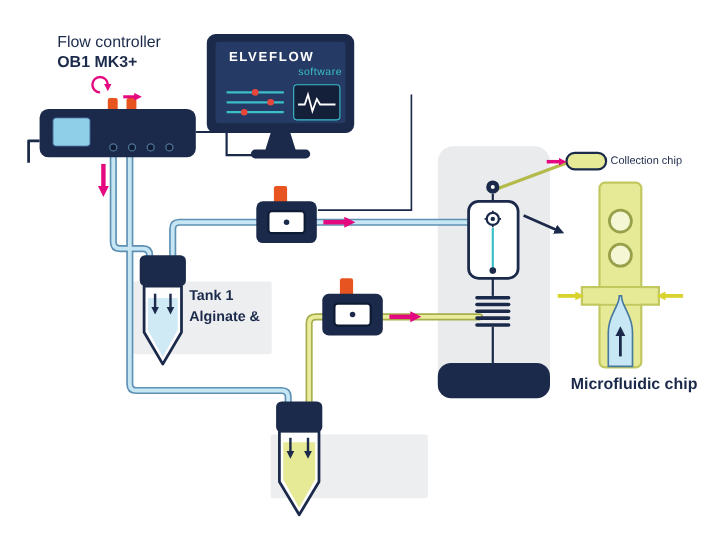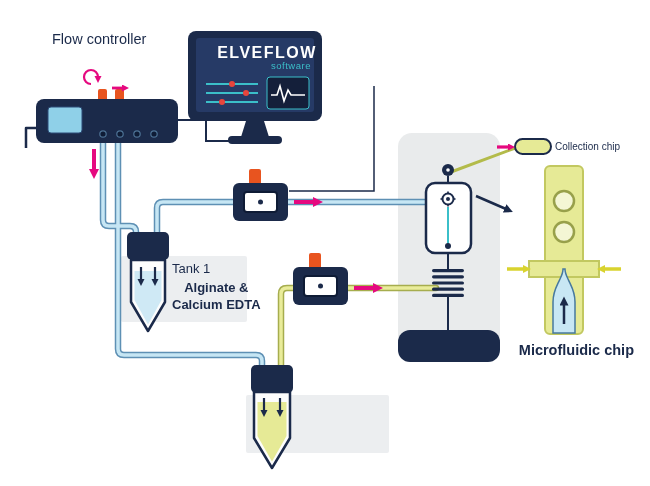--- a/index.html
+++ b/index.html
@@ -4,27 +4,27 @@
 <style>
   html,body{margin:0;padding:0;background:#ffffff;}
   .canvas{
     position:relative;width:650px;height:486px;background:#ffffff;overflow:hidden;
     font-family:"Liberation Sans","DejaVu Sans",sans-serif;color:#1b2a4a;
   }
   .canvas svg{position:absolute;left:0;top:0;}
   .lbl{position:absolute;line-height:1.25;}
   .lbl .t1{font-size:14.5px;font-weight:400;}
   .lbl .t2{font-size:14.5px;font-weight:700;}
-  .screen-brand{position:absolute;left:208px;top:44px;width:118px;text-align:center;
-    color:#ffffff;font-weight:700;font-size:16px;letter-spacing:1.5px;}
+  .screen-brand{position:absolute;left:188px;top:44px;width:118px;text-align:center;
+    color:#ffffff;font-weight:700;font-size:12px;letter-spacing:1.5px;}
   .screen-sub{position:absolute;left:196px;top:60px;width:118px;text-align:center;
     color:#3bbfc9;font-weight:400;font-size:9.5px;letter-spacing:.5px;margin-left:36px;}
   .vial-lbl{position:absolute;left:555px;top:141px;font-size:10px;font-weight:400;}
   .tankbox-text{position:absolute;font-size:13px;}
-  .tankbox-text .title{font-weight:400;margin-bottom:4px;}
+  .tankbox-text .title{font-weight:700;margin-bottom:4px;}
   .tankbox-text .bold{font-weight:700;line-height:1.3;text-align:center;}
   .chip-lbl{position:absolute;left:498px;top:342px;width:136px;text-align:right;
     font-size:14.5px;font-weight:700;}
 </style>
 </head>
 <body>
 
 <div class="canvas">
 
 <svg width="650" height="486" viewBox="0 0 650 486">
@@ -178,32 +178,32 @@
     <line x1="294" y1="202" x2="314" y2="202" stroke="#e5097f" stroke-width="4" marker-end="url(#mPink)"></line>
     <line x1="354" y1="288" x2="374" y2="288" stroke="#e5097f" stroke-width="4" marker-end="url(#mPink)"></line>
     <line x1="497" y1="147" x2="509" y2="147" stroke="#e5097f" stroke-width="3.2" marker-end="url(#mPinkS)"></line>
   </g>
 
   <line x1="476" y1="196" x2="506" y2="209" stroke="#1b2a4a" stroke-width="2.5" marker-end="url(#mNavy)"></line>
 </svg>
 
 <div class="lbl" style="left:52px;top:30px;">
   <div class="t1">Flow controller</div>
+  <div class="t2">OB1 MK3+</div>
 </div>
 
 <div class="screen-brand">ELVEFLOW</div>
 <div class="screen-sub">software</div>
 
 <div class="lbl" style="left:376px;top:42px;">
 </div>
 
 <div class="vial-lbl">Collection chip</div>
 
 <div class="tankbox-text" style="left:172px;top:261px;">
   <div class="title">Tank 1</div>
   <div class="bold">Alginate &amp;</div>
-  <div class="bold">Calcium EDTA</div>
 </div>
 
 
 <div class="chip-lbl">Microfluidic chip</div>
 
 </div>
 
 </body></html>

